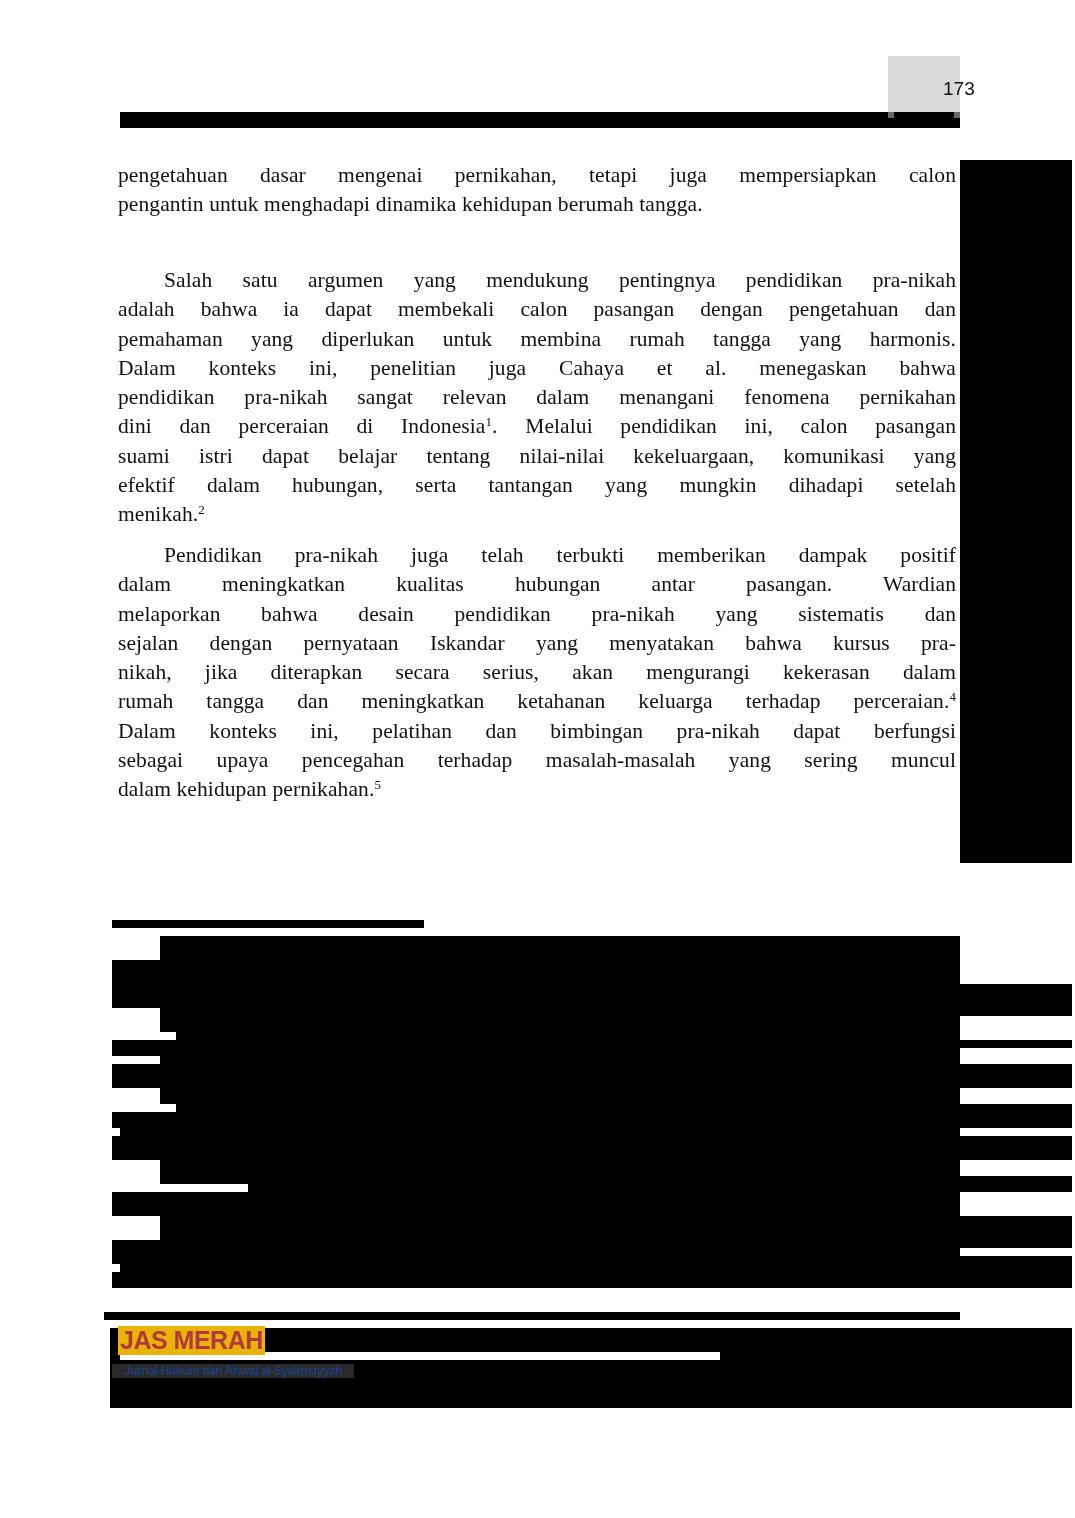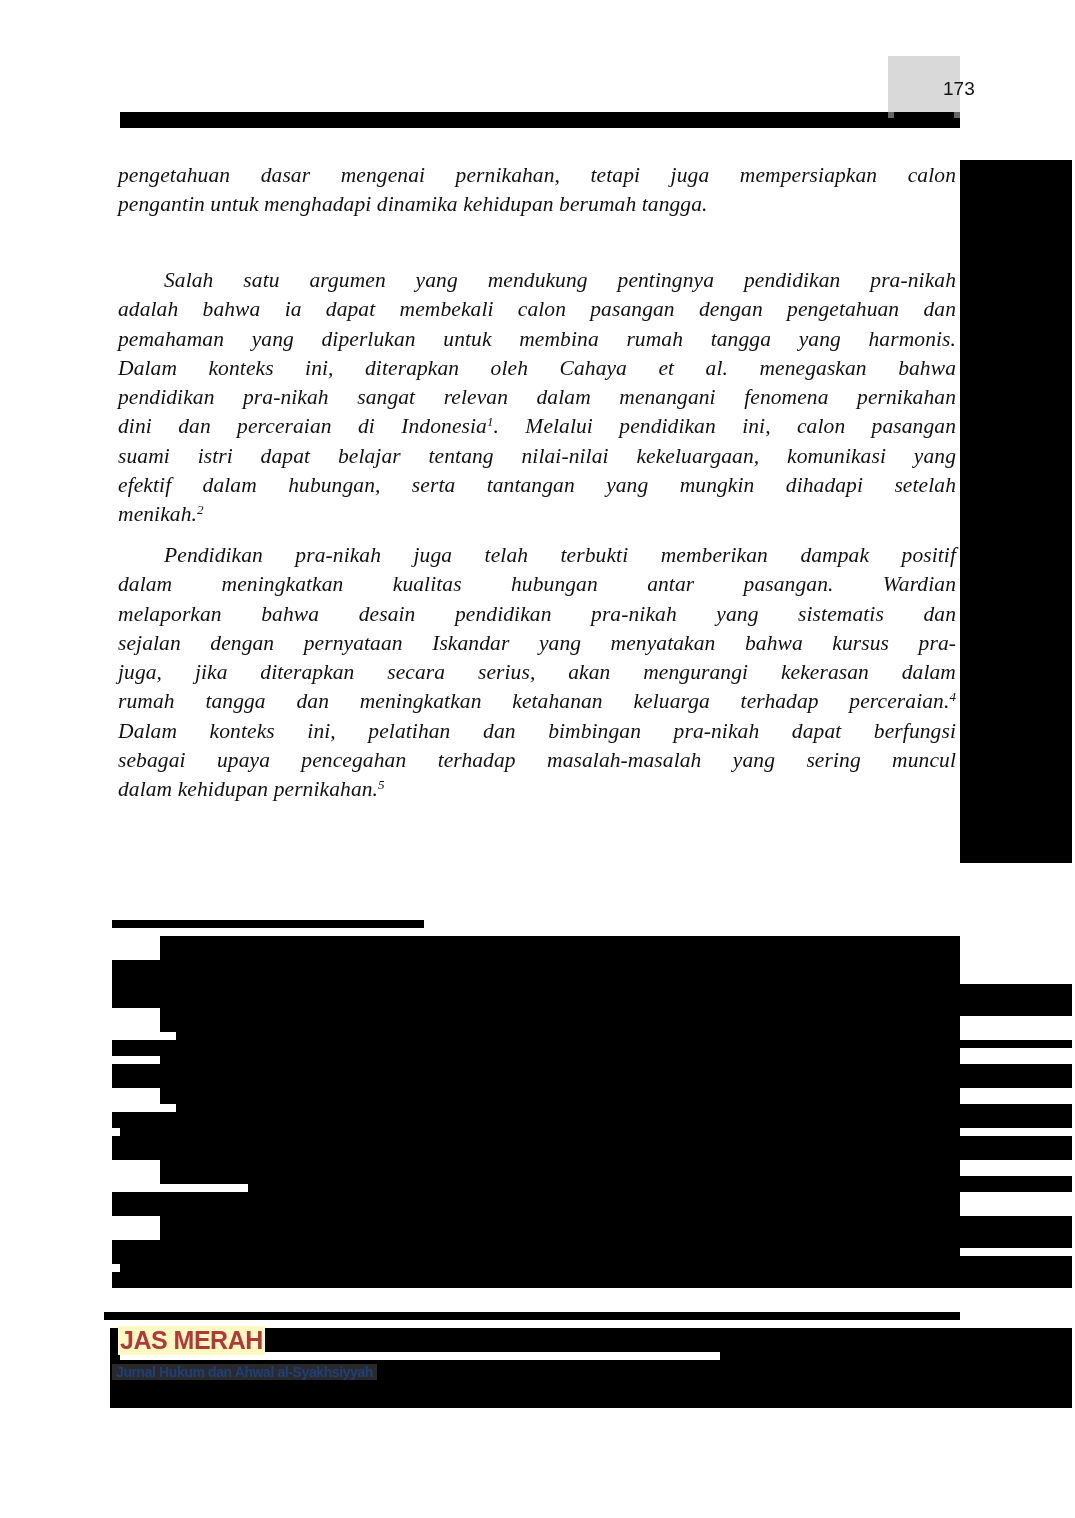--- a/index.html
+++ b/index.html
@@ -3,29 +3,29 @@
   <meta charset="utf-8">
   <style>
     html, body { margin:0; padding:0; }
     body { width:1075px; height:1518px; background:#ffffff; position:relative; overflow:hidden;
            font-family:"Liberation Serif", serif; color:#111; }
     .abs { position:absolute; }
     .blk { position:absolute; background:#000; }
     .page-num-box { position:absolute; left:888px; top:56px; width:72px; height:62px; background:#d9d9d9; }
     .page-num { position:absolute; left:896px; top:78px; font-family:"Liberation Sans", sans-serif; font-size:19px; color:#111;margin-left:47px; }
     .para { position:absolute; left:118px; width:838px; font-family:"Liberation Serif", serif;
-            font-size:21.5px; line-height:29.3px; text-align:justify; text-align-last:left; letter-spacing:0.1px;font-style:italic; }
+            font-size:21.5px; line-height:29.3px; text-align:justify; text-align-last:left; letter-spacing:0.1px; }
     .para .line { display:block; text-align:justify; text-align-last:justify; white-space:nowrap; }
     .para .line.last { text-align-last:left; }
     .indent { padding-left:46px; }
     sup { font-size:13px; line-height:0; vertical-align:7px; }
     .journal { position:absolute; left:118px; top:1326px; font-family:"Liberation Sans", sans-serif; font-weight:bold;
-               font-size:25px; color:#b03a3a; background:#fef9c3; padding:0 2px; letter-spacing:-0.5px; }
+               font-size:25px; color:#b03a3a; background:#eab308; padding:0 2px; letter-spacing:-0.5px; }
     .journal-sub { position:absolute; left:112px; top:1364px; font-family:"Liberation Sans", sans-serif; font-weight:bold;
-               font-size:14px; color:#1f3f7a; background:#2a2a2a; padding:0 4px; letter-spacing:-0.4px; }
+               font-size:12px; color:#1f3f7a; background:#2a2a2a; padding:0 12px; letter-spacing:-0.4px; }
   </style>
 </head>
 <body>
 
 <div class="page-num-box"></div>
 <div class="page-num">173</div>
 <div class="blk" style="left:120px; top:112px; width:840px; height:16px;"></div>
 <div class="abs" style="left:888px; top:112px; width:6px; height:6px; background:#666;"></div>
 <div class="abs" style="left:954px; top:112px; width:6px; height:6px; background:#666;"></div>
 
@@ -33,34 +33,34 @@
 
 <div class="para" style="top:161px;">
   <span class="line">pengetahuan dasar mengenai pernikahan, tetapi juga mempersiapkan calon</span>
   <span class="line last">pengantin untuk menghadapi dinamika kehidupan berumah tangga.</span>
 </div>
 
 <div class="para" style="top:266px;">
   <span class="line indent">Salah satu argumen yang mendukung pentingnya pendidikan pra-nikah</span>
   <span class="line">adalah bahwa ia dapat membekali calon pasangan dengan pengetahuan dan</span>
   <span class="line">pemahaman yang diperlukan untuk membina rumah tangga yang harmonis.</span>
-  <span class="line">Dalam konteks ini, diterapkan oleh Cahaya et al. menegaskan bahwa</span>
+  <span class="line">Dalam konteks ini, penelitian juga Cahaya et al. menegaskan bahwa</span>
   <span class="line">pendidikan pra-nikah sangat relevan dalam menangani fenomena pernikahan</span>
   <span class="line"><span>dini dan perceraian di Indonesia</span><sup>1</sup><span>. Melalui pendidikan ini, calon pasangan</span></span>
   <span class="line">suami istri dapat belajar tentang nilai-nilai kekeluargaan, komunikasi yang</span>
   <span class="line">efektif dalam hubungan, serta tantangan yang mungkin dihadapi setelah</span>
   <span class="line last"><span>menikah.</span><sup>2</sup></span>
 </div>
 
 <div class="para" style="top:541px;">
   <span class="line indent">Pendidikan pra-nikah juga telah terbukti memberikan dampak positif</span>
   <span class="line">dalam meningkatkan kualitas hubungan antar pasangan. Wardian</span>
   <span class="line">melaporkan bahwa desain pendidikan pra-nikah yang sistematis dan</span>
   <span class="line">sejalan dengan pernyataan Iskandar yang menyatakan bahwa kursus pra-</span>
-  <span class="line">juga, jika diterapkan secara serius, akan mengurangi kekerasan dalam</span>
+  <span class="line">nikah, jika diterapkan secara serius, akan mengurangi kekerasan dalam</span>
   <span class="line"><span>rumah tangga dan meningkatkan ketahanan keluarga terhadap perceraian.</span><sup>4</sup></span>
   <span class="line">Dalam konteks ini, pelatihan dan bimbingan pra-nikah dapat berfungsi</span>
   <span class="line">sebagai upaya pencegahan terhadap masalah-masalah yang sering muncul</span>
   <span class="line last"><span>dalam kehidupan pernikahan.</span><sup>5</sup></span>
 </div>
 
 <div class="blk" style="left:112px; top:920px; width:312px; height:8px;"></div>
 
 <div>
   <div class="blk" style="left:160px; top:936px; width:800px; height:24px;"></div>

